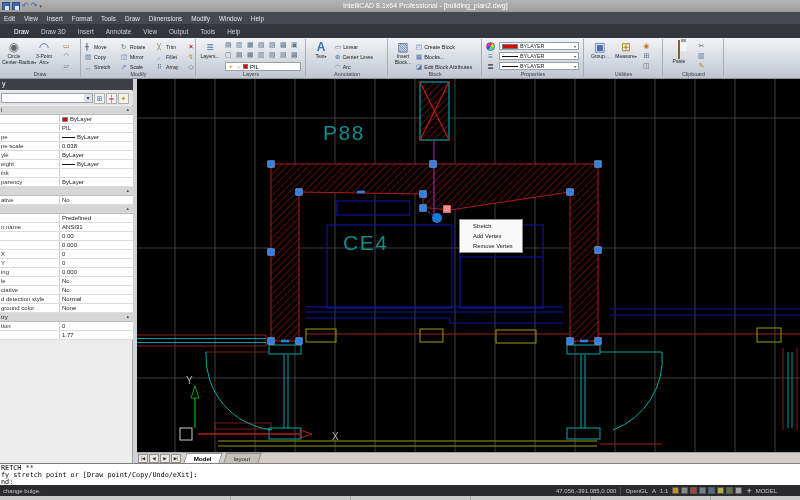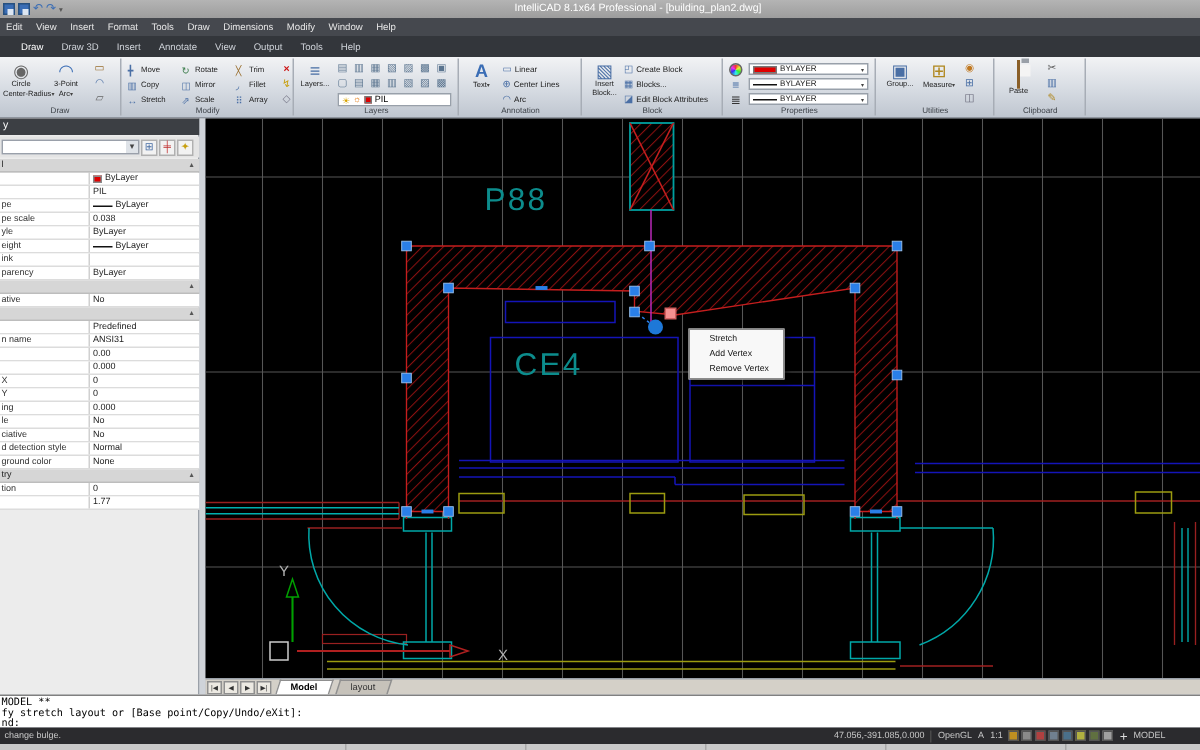--- a/index.html
+++ b/index.html
@@ -639,22 +639,22 @@
   <div id="tabstrip" class="abs">
     <div class="navbtn">|◀</div>
     <div class="navbtn">◀</div>
     <div class="navbtn">▶</div>
     <div class="navbtn">▶|</div>
     <div class="sheettab active"><span>Model</span></div>
     <div class="sheettab"><span>layout</span></div>
   </div>
 
   <div id="cmdwin" class="abs">
-    <div class="cmdline">MODEL **</div>
-    <div class="cmdline">fy stretch layout or [Base point/Copy/Undo/eXit]:</div>
+    <div class="cmdline">RETCH **</div>
+    <div class="cmdline">fy stretch point or [Draw point/Copy/Undo/eXit]:</div>
     <div class="cmdline">nd:</div>
   </div>
 
   <div id="statusbar" class="abs">
     <span id="status-hint">change bulge.</span>
     <span id="status-right">
       <span>47.056,-391.085,0.000</span>
       <span class="ssep"></span>
       <span>OpenGL</span>
       <span>A</span>

